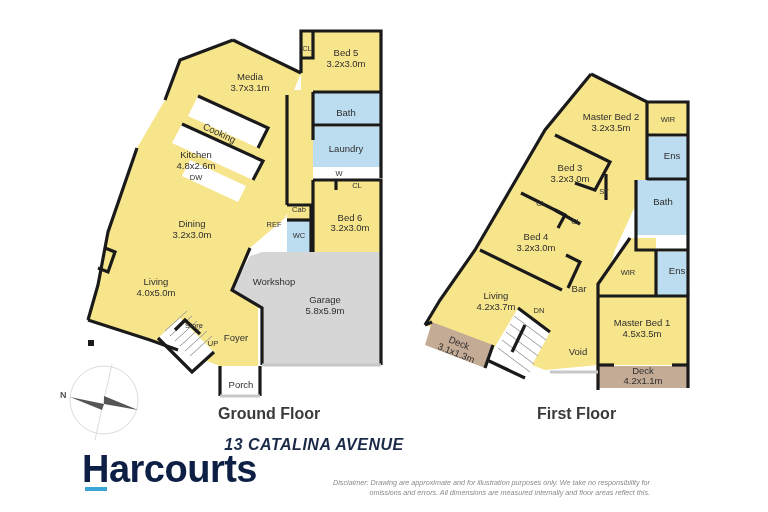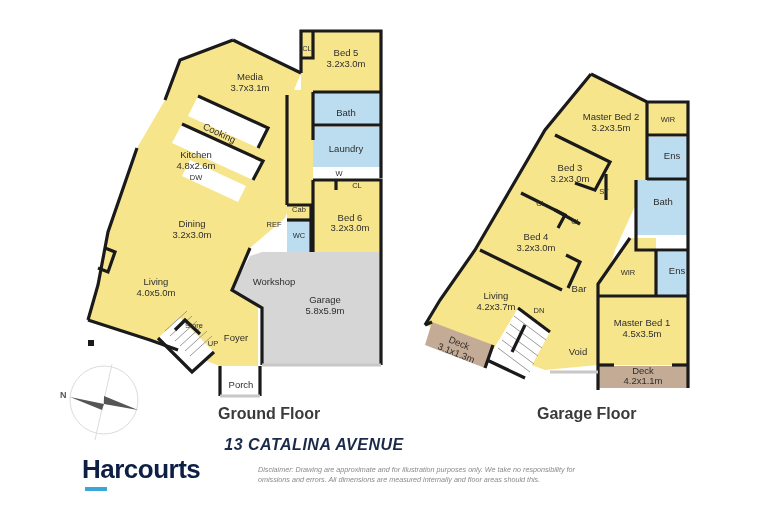--- a/index.html
+++ b/index.html
@@ -5,23 +5,23 @@
   html,body{margin:0;padding:0;background:#ffffff;}
   body{width:768px;height:512px;position:relative;overflow:hidden;font-family:"Liberation Sans",sans-serif;}
   svg.plan{position:absolute;left:0;top:0;}
   .room{stroke:none;}
   .wall{fill:none;stroke:#1a1a1a;stroke-width:3.2;stroke-linejoin:miter;}
   .win{stroke:#c8c8c8;stroke-width:3;}
   .lbl{font-family:"Liberation Sans",sans-serif;font-size:9.5px;fill:#2e2e2e;text-anchor:middle;}
   .lbl-s{font-family:"Liberation Sans",sans-serif;font-size:7.5px;fill:#2e2e2e;text-anchor:middle;}
   .floor-title{position:absolute;font-family:"Liberation Sans",sans-serif;font-weight:bold;font-size:16px;color:#3a3a3a;}
   .address{position:absolute;left:0;width:628px;top:436px;text-align:center;font-family:"Liberation Sans",sans-serif;font-weight:bold;font-style:italic;font-size:16px;color:#1c2a4a;letter-spacing:0.5px;}
-  .logo{position:absolute;left:82px;top:452px;font-family:"Liberation Sans",sans-serif;font-weight:bold;font-size:26px;color:#0d1f45;letter-spacing:-0.5px;line-height:34px;}
+  .logo{position:absolute;left:82px;top:452px;font-family:"Liberation Sans",sans-serif;font-weight:bold;font-size:38px;color:#0d1f45;letter-spacing:-0.5px;line-height:34px;}
   .logo-bar{position:absolute;left:85px;top:487px;width:22px;height:4px;background:#3aa6d8;}
-  .disclaimer{position:absolute;left:258px;top:465px;width:392px;text-align:left;font-family:"Liberation Sans",sans-serif;font-style:italic;font-size:7.2px;line-height:10px;color:#8a8a8a;}
+  .disclaimer{position:absolute;left:258px;top:478px;width:392px;text-align:right;font-family:"Liberation Sans",sans-serif;font-style:italic;font-size:7.2px;line-height:10px;color:#8a8a8a;}
 </style>
 </head>
 <body>
 
 <svg class="plan" width="768" height="512" viewBox="0 0 768 512">
 
   <g>
 
     <polygon class="room" fill="#f7e58c" points="233,40 301,73 290,100 290,205 285,218 250,248 232,290 258,300 258,366 220,366 150,340 88,320 98,285 108,232 137,148 165,100 180,60"></polygon>
 
@@ -201,23 +201,23 @@
   <g>
     <circle cx="104" cy="400" r="34" fill="none" stroke="#dcdcdc" stroke-width="1"></circle>
     <line x1="112" y1="364" x2="95" y2="440" stroke="#dcdcdc" stroke-width="1"></line>
     <polygon points="70,397 104,404 102,410" fill="#555555"></polygon>
     <polygon points="104,396 138,410 104,404" fill="#555555"></polygon>
     <text x="60" y="398" font-family="Liberation Sans, sans-serif" font-size="9" font-weight="bold" fill="#555555">N</text>
   </g>
 </svg>
 
 <div class="floor-title" style="left:218px;top:405px;">Ground Floor</div>
-<div class="floor-title" style="left:537px;top:405px;">Garage Floor</div>
+<div class="floor-title" style="left:537px;top:405px;">First Floor</div>
 
 <div class="address">13 CATALINA AVENUE</div>
 
 <div class="logo">Harcourts</div>
 <div class="logo-bar"></div>
 
 <div class="disclaimer">
   <div>Disclaimer: Drawing are approximate and for illustration purposes only. We take no responsibility for</div>
-  <div>omissions and errors. All dimensions are measured internally and floor areas should this.</div>
+  <div>omissions and errors. All dimensions are measured internally and floor areas reflect this.</div>
 </div>
 
 </body></html>

